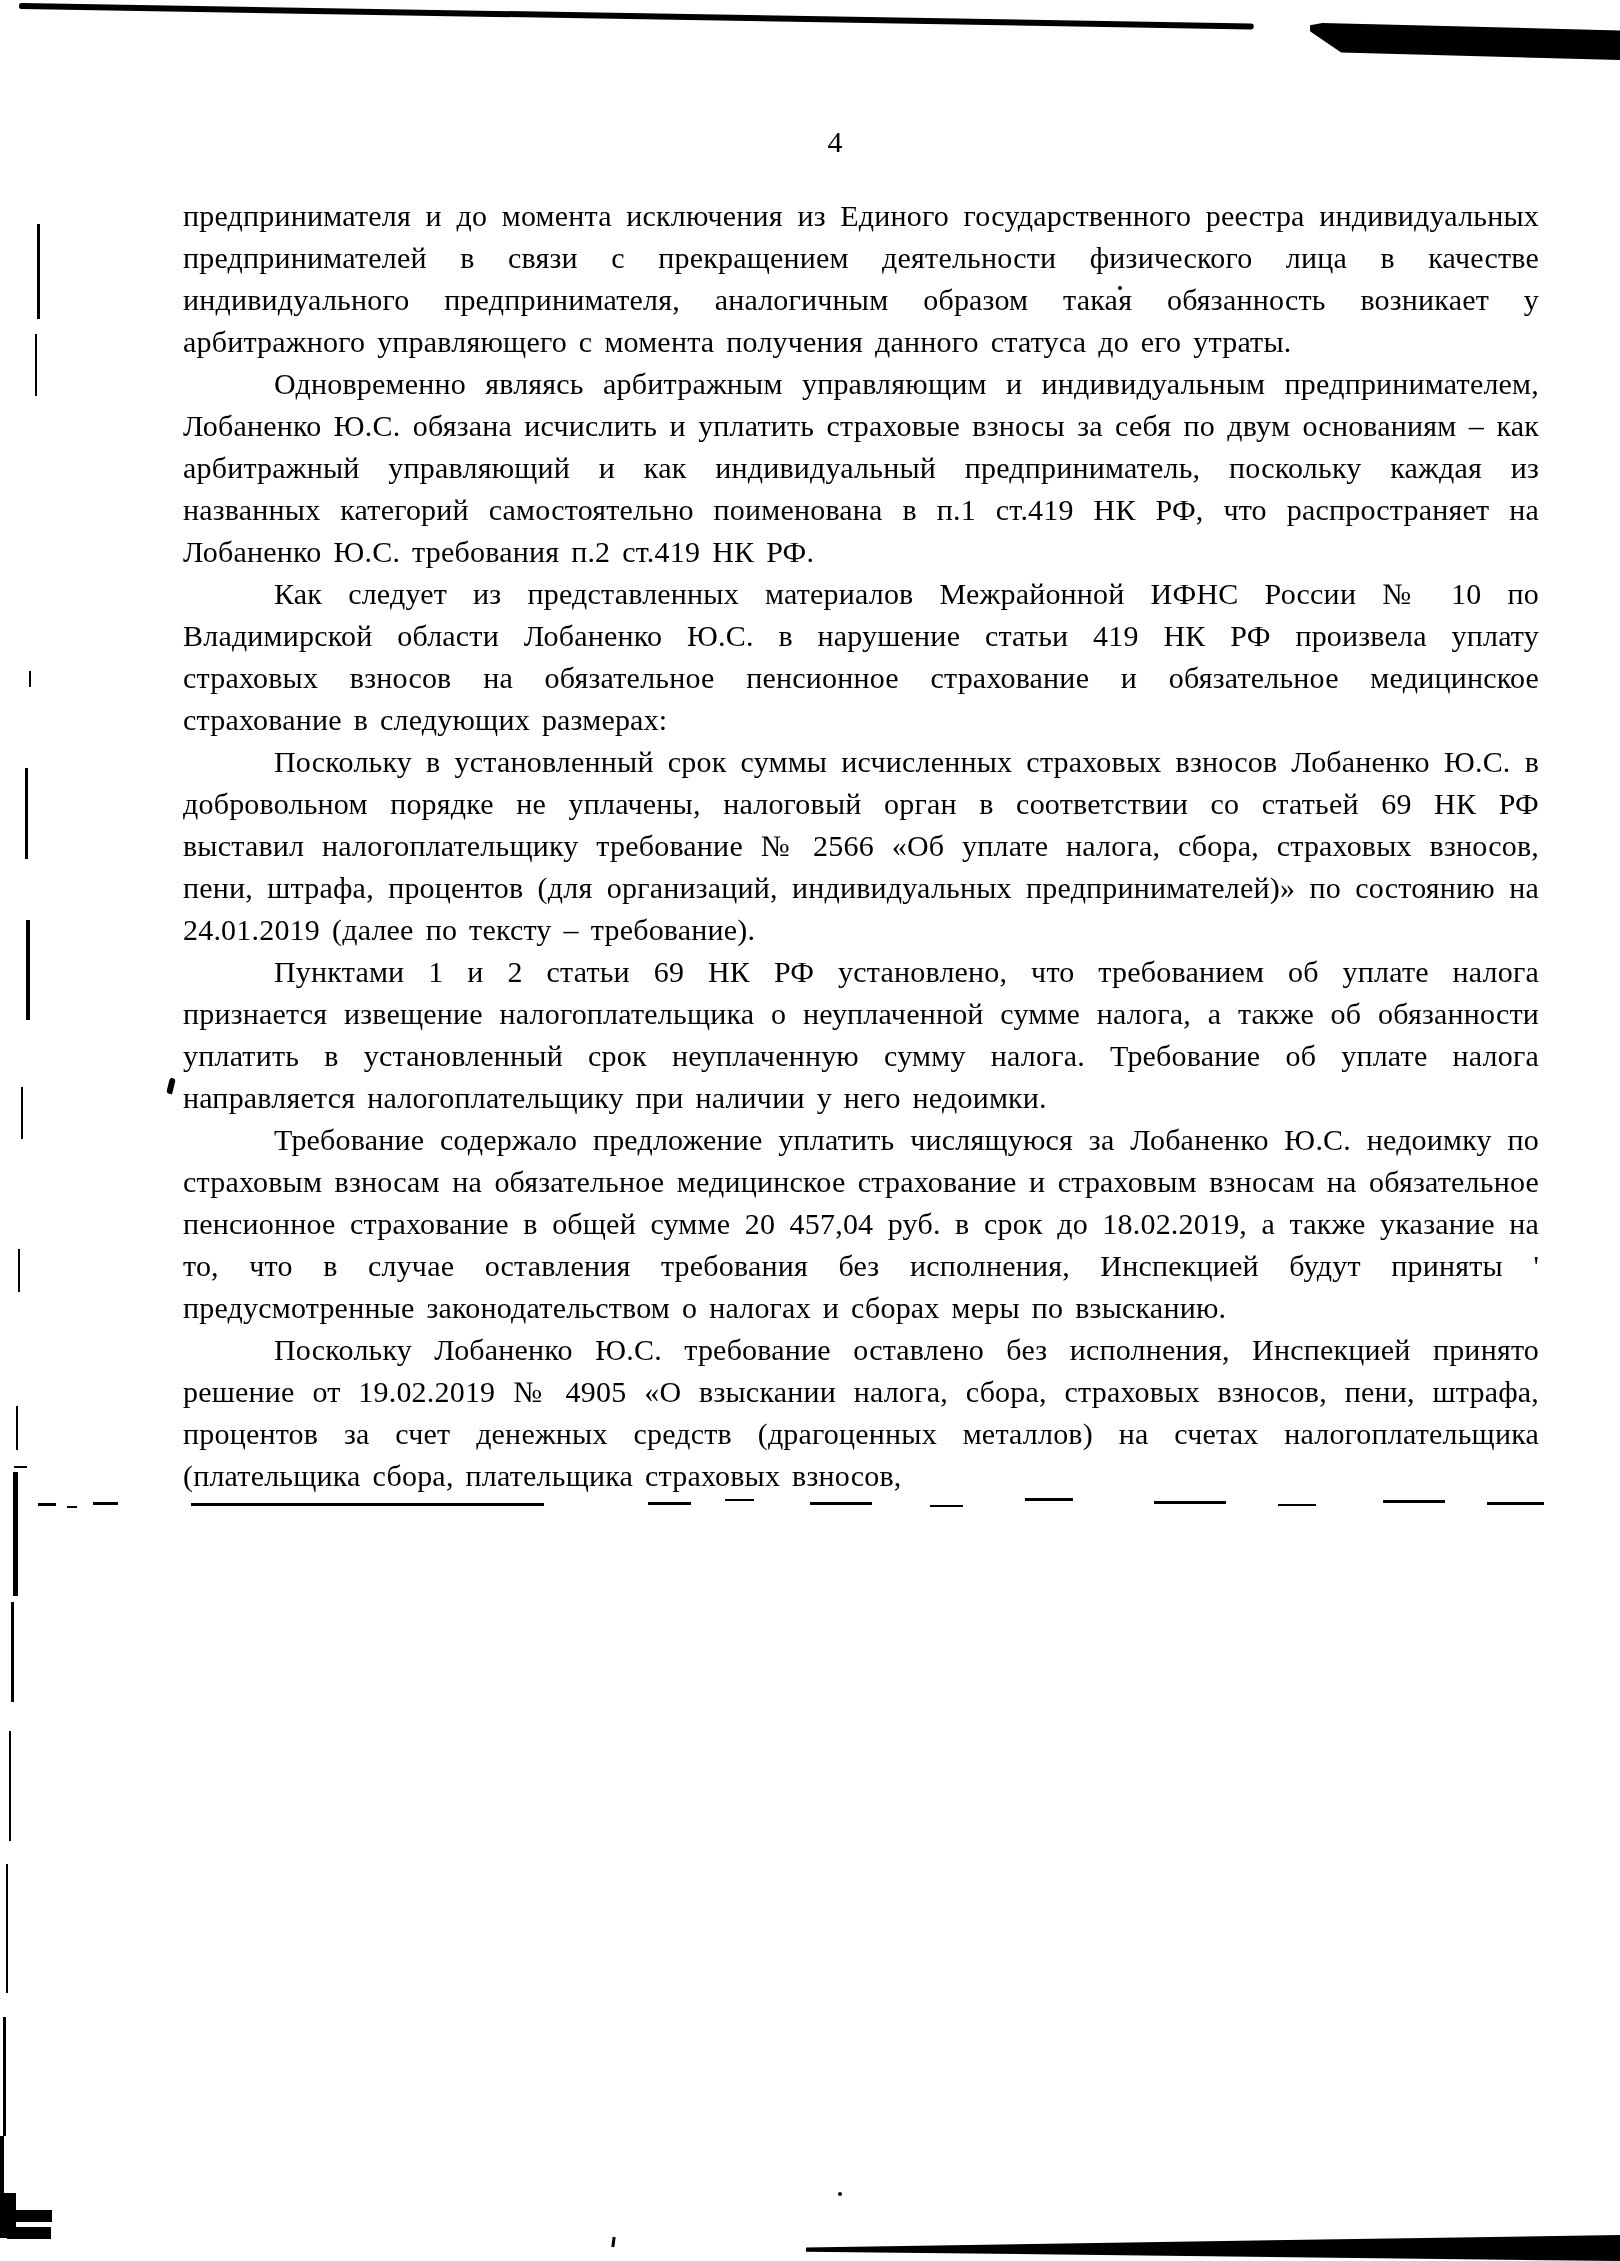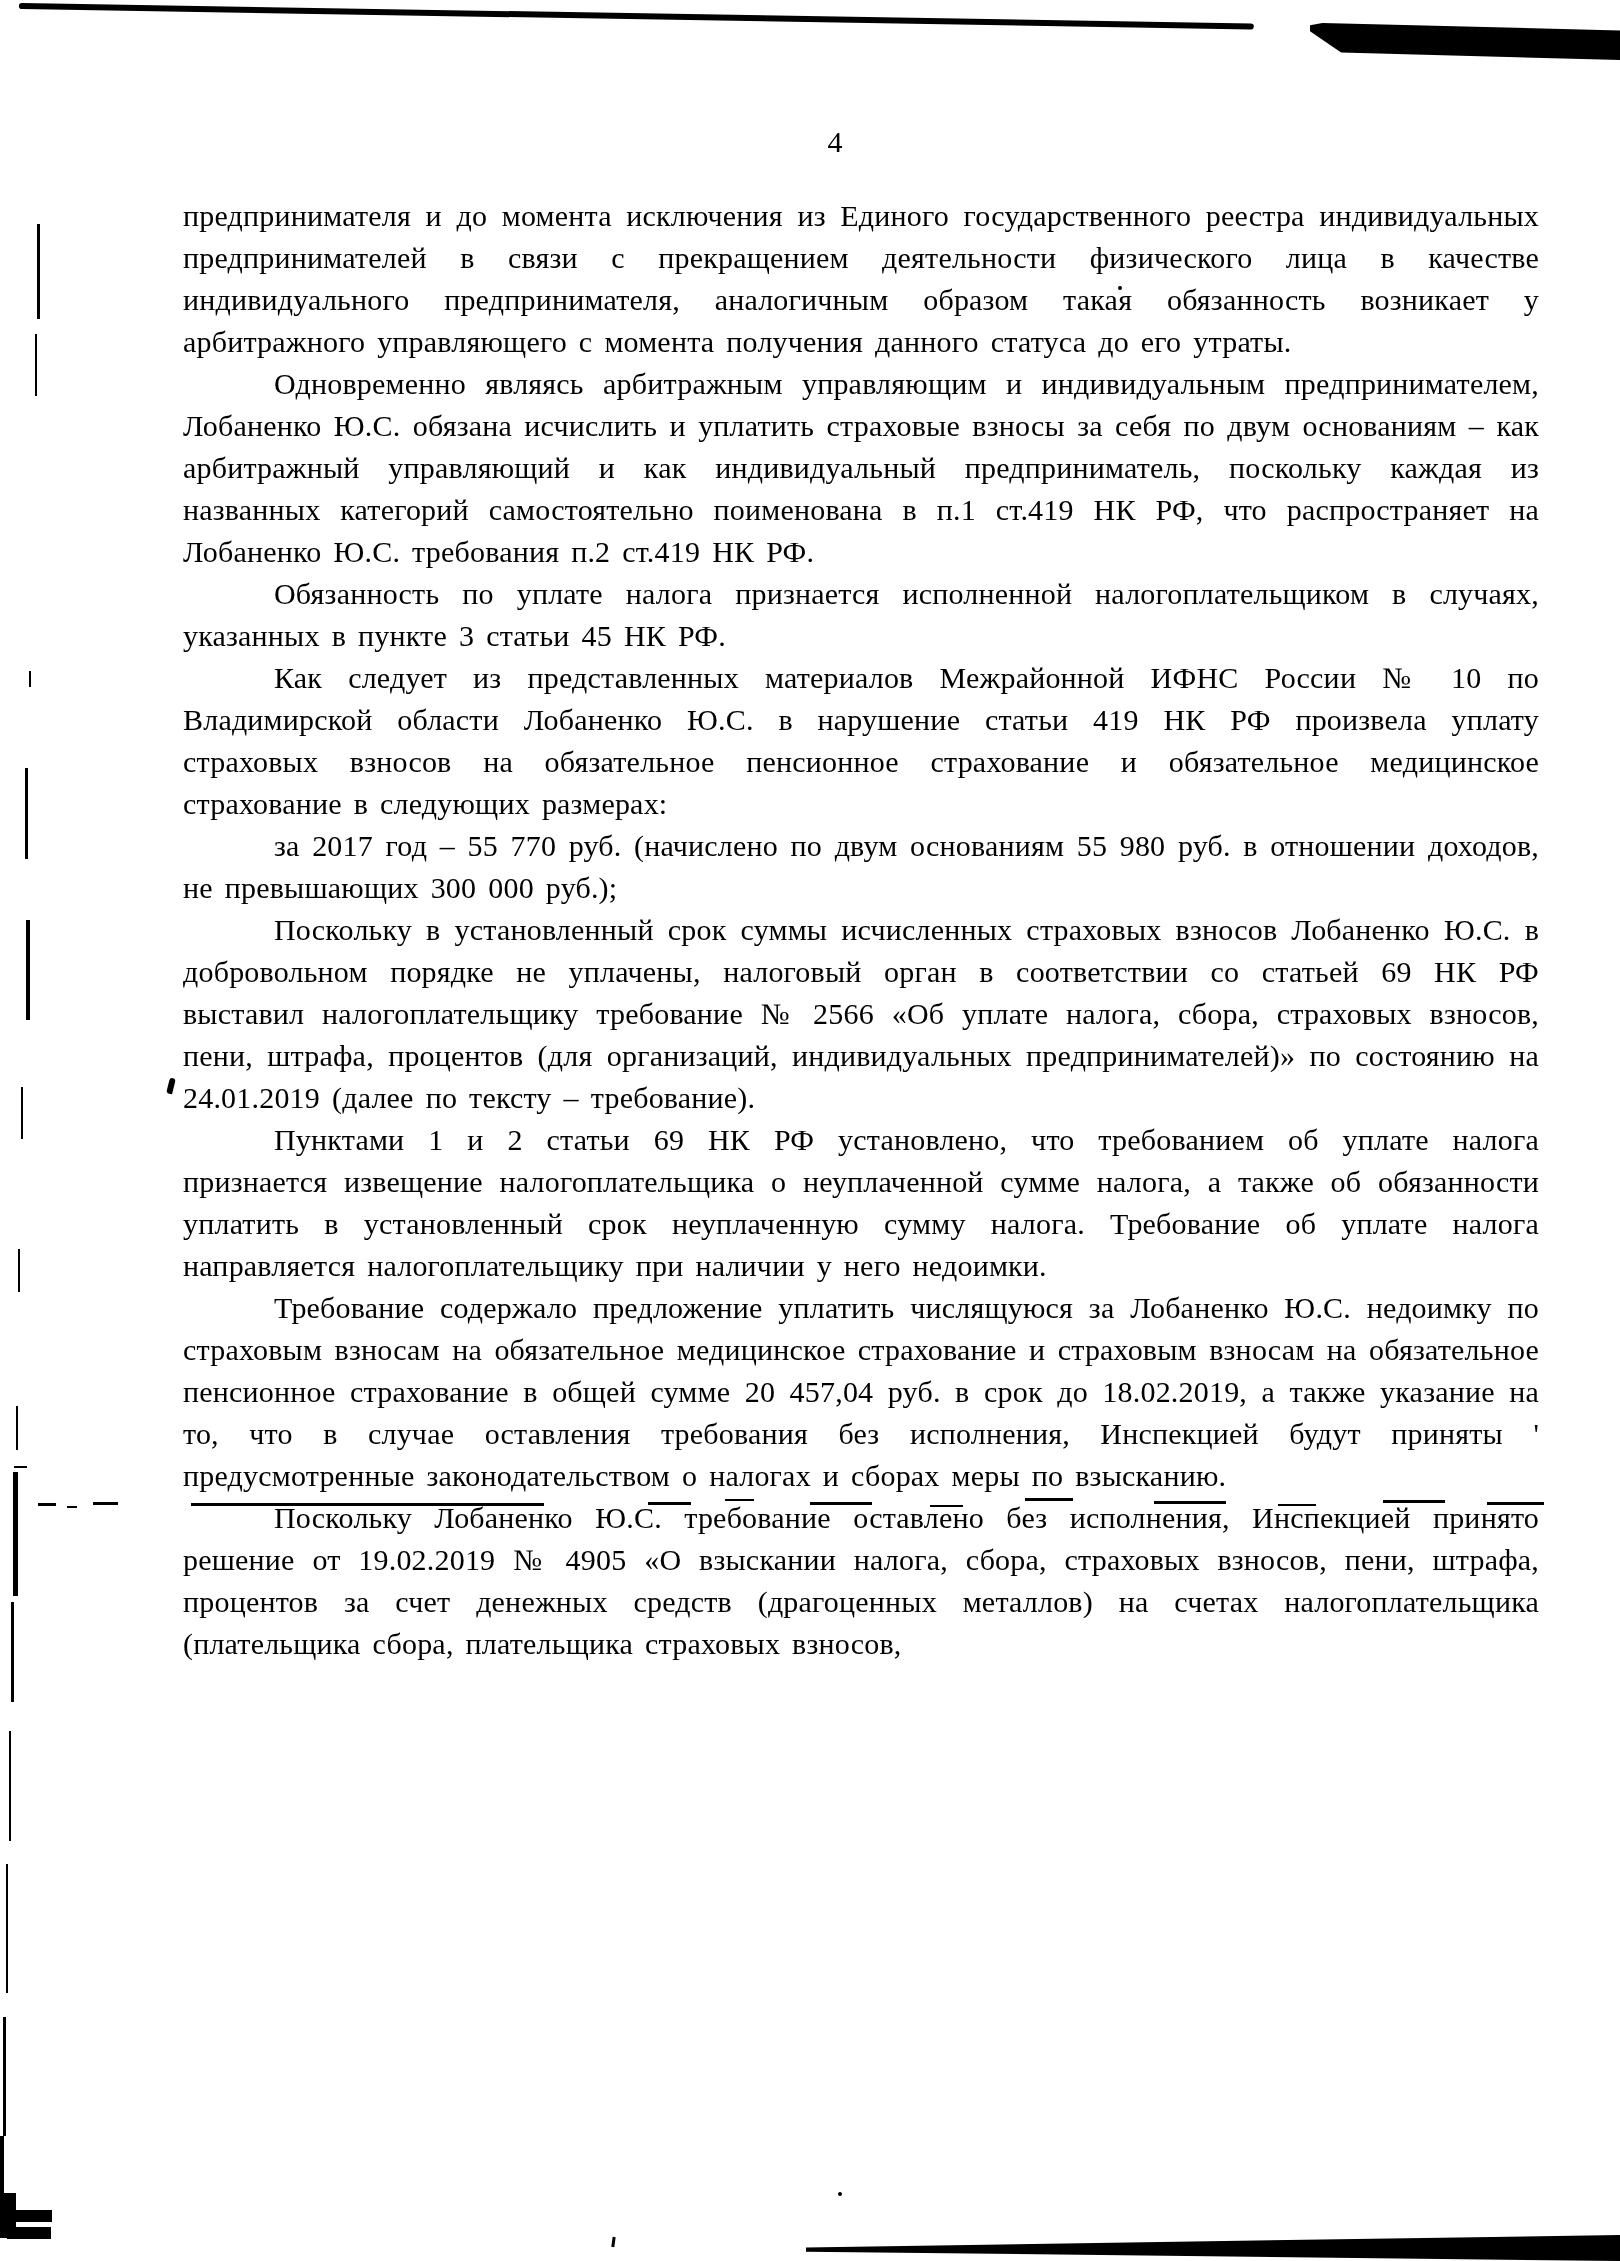--- a/index.html
+++ b/index.html
@@ -113,23 +113,21 @@
 
   <div class="art speck" style="left:1118px;top:286px;width:3.8px;height:3.8px;"></div>
   <div class="art speck" style="left:838px;top:2192px;width:4.3px;height:4.3px;"></div>
   <div class="art" style="left:612px;top:2237px;width:2.9px;height:9.5px;transform:rotate(8deg);"></div>
 
   <div class="page-number">4</div>
 
   <div class="text-block">
     <p class="para cont">предпринимателя и до момента исключения из Единого государственного реестра индивидуальных предпринимателей в связи с прекращением деятельности физического лица в качестве индивидуального предпринимателя, аналогичным образом такая обязанность возникает у арбитражного управляющего с момента получения данного статуса до его утраты.</p>
     <p class="para">Одновременно являясь арбитражным управляющим и индивидуальным предпринимателем, Лобаненко Ю.С. обязана исчислить и уплатить страховые взносы за себя по двум основаниям – как арбитражный управляющий и как индивидуальный предприниматель, поскольку каждая из названных категорий самостоятельно поименована в п.1 ст.419 НК РФ, что распространяет на Лобаненко Ю.С. требования п.2 ст.419 НК РФ.</p>
-    <p class="para">Обязанность по уплате налога признается исполненной налогоплательщиком в случаях, указанных в пункте 3 статьи 45 НК РФ.</p>
     <p class="para">Как следует из представленных материалов Межрайонной ИФНС России № 10 по Владимирской области Лобаненко Ю.С. в нарушение статьи 419 НК РФ произвела уплату страховых взносов на обязательное пенсионное страхование и обязательное медицинское страхование в следующих размерах:</p>
-    <p class="para">за 2017 год – 55 770 руб. (начислено по двум основаниям 55 980 руб. в отношении доходов, не превышающих 300 000 руб.);</p>
     <p class="para">Поскольку в установленный срок суммы исчисленных страховых взносов Лобаненко Ю.С. в добровольном порядке не уплачены, налоговый орган в соответствии со статьей 69 НК РФ выставил налогоплательщику требование № 2566 «Об уплате налога, сбора, страховых взносов, пени, штрафа, процентов (для организаций, индивидуальных предпринимателей)» по состоянию на 24.01.2019 (далее по тексту – требование).</p>
     <p class="para">Пунктами 1 и 2 статьи 69 НК РФ установлено, что требованием об уплате налога признается извещение налогоплательщика о неуплаченной сумме налога, а также об обязанности уплатить в установленный срок неуплаченную сумму налога. Требование об уплате налога направляется налогоплательщику при наличии у него недоимки.</p>
     <p class="para">Требование содержало предложение уплатить числящуюся за Лобаненко Ю.С. недоимку по страховым взносам на обязательное медицинское страхование и страховым взносам на обязательное пенсионное страхование в общей сумме 20 457,04 руб. в срок до 18.02.2019, а также указание на то, что в случае оставления требования без исполнения, Инспекцией будут приняты ' предусмотренные законодательством о налогах и сборах меры по взысканию.</p>
     <p class="para">Поскольку Лобаненко Ю.С. требование оставлено без исполнения, Инспекцией принято решение от 19.02.2019 № 4905 «О взыскании налога, сбора, страховых взносов, пени, штрафа, процентов за счет денежных средств (драгоценных металлов) на счетах налогоплательщика (плательщика сбора, плательщика страховых взносов,</p>
   </div>
 
 </div>
 
 
 </body></html>

